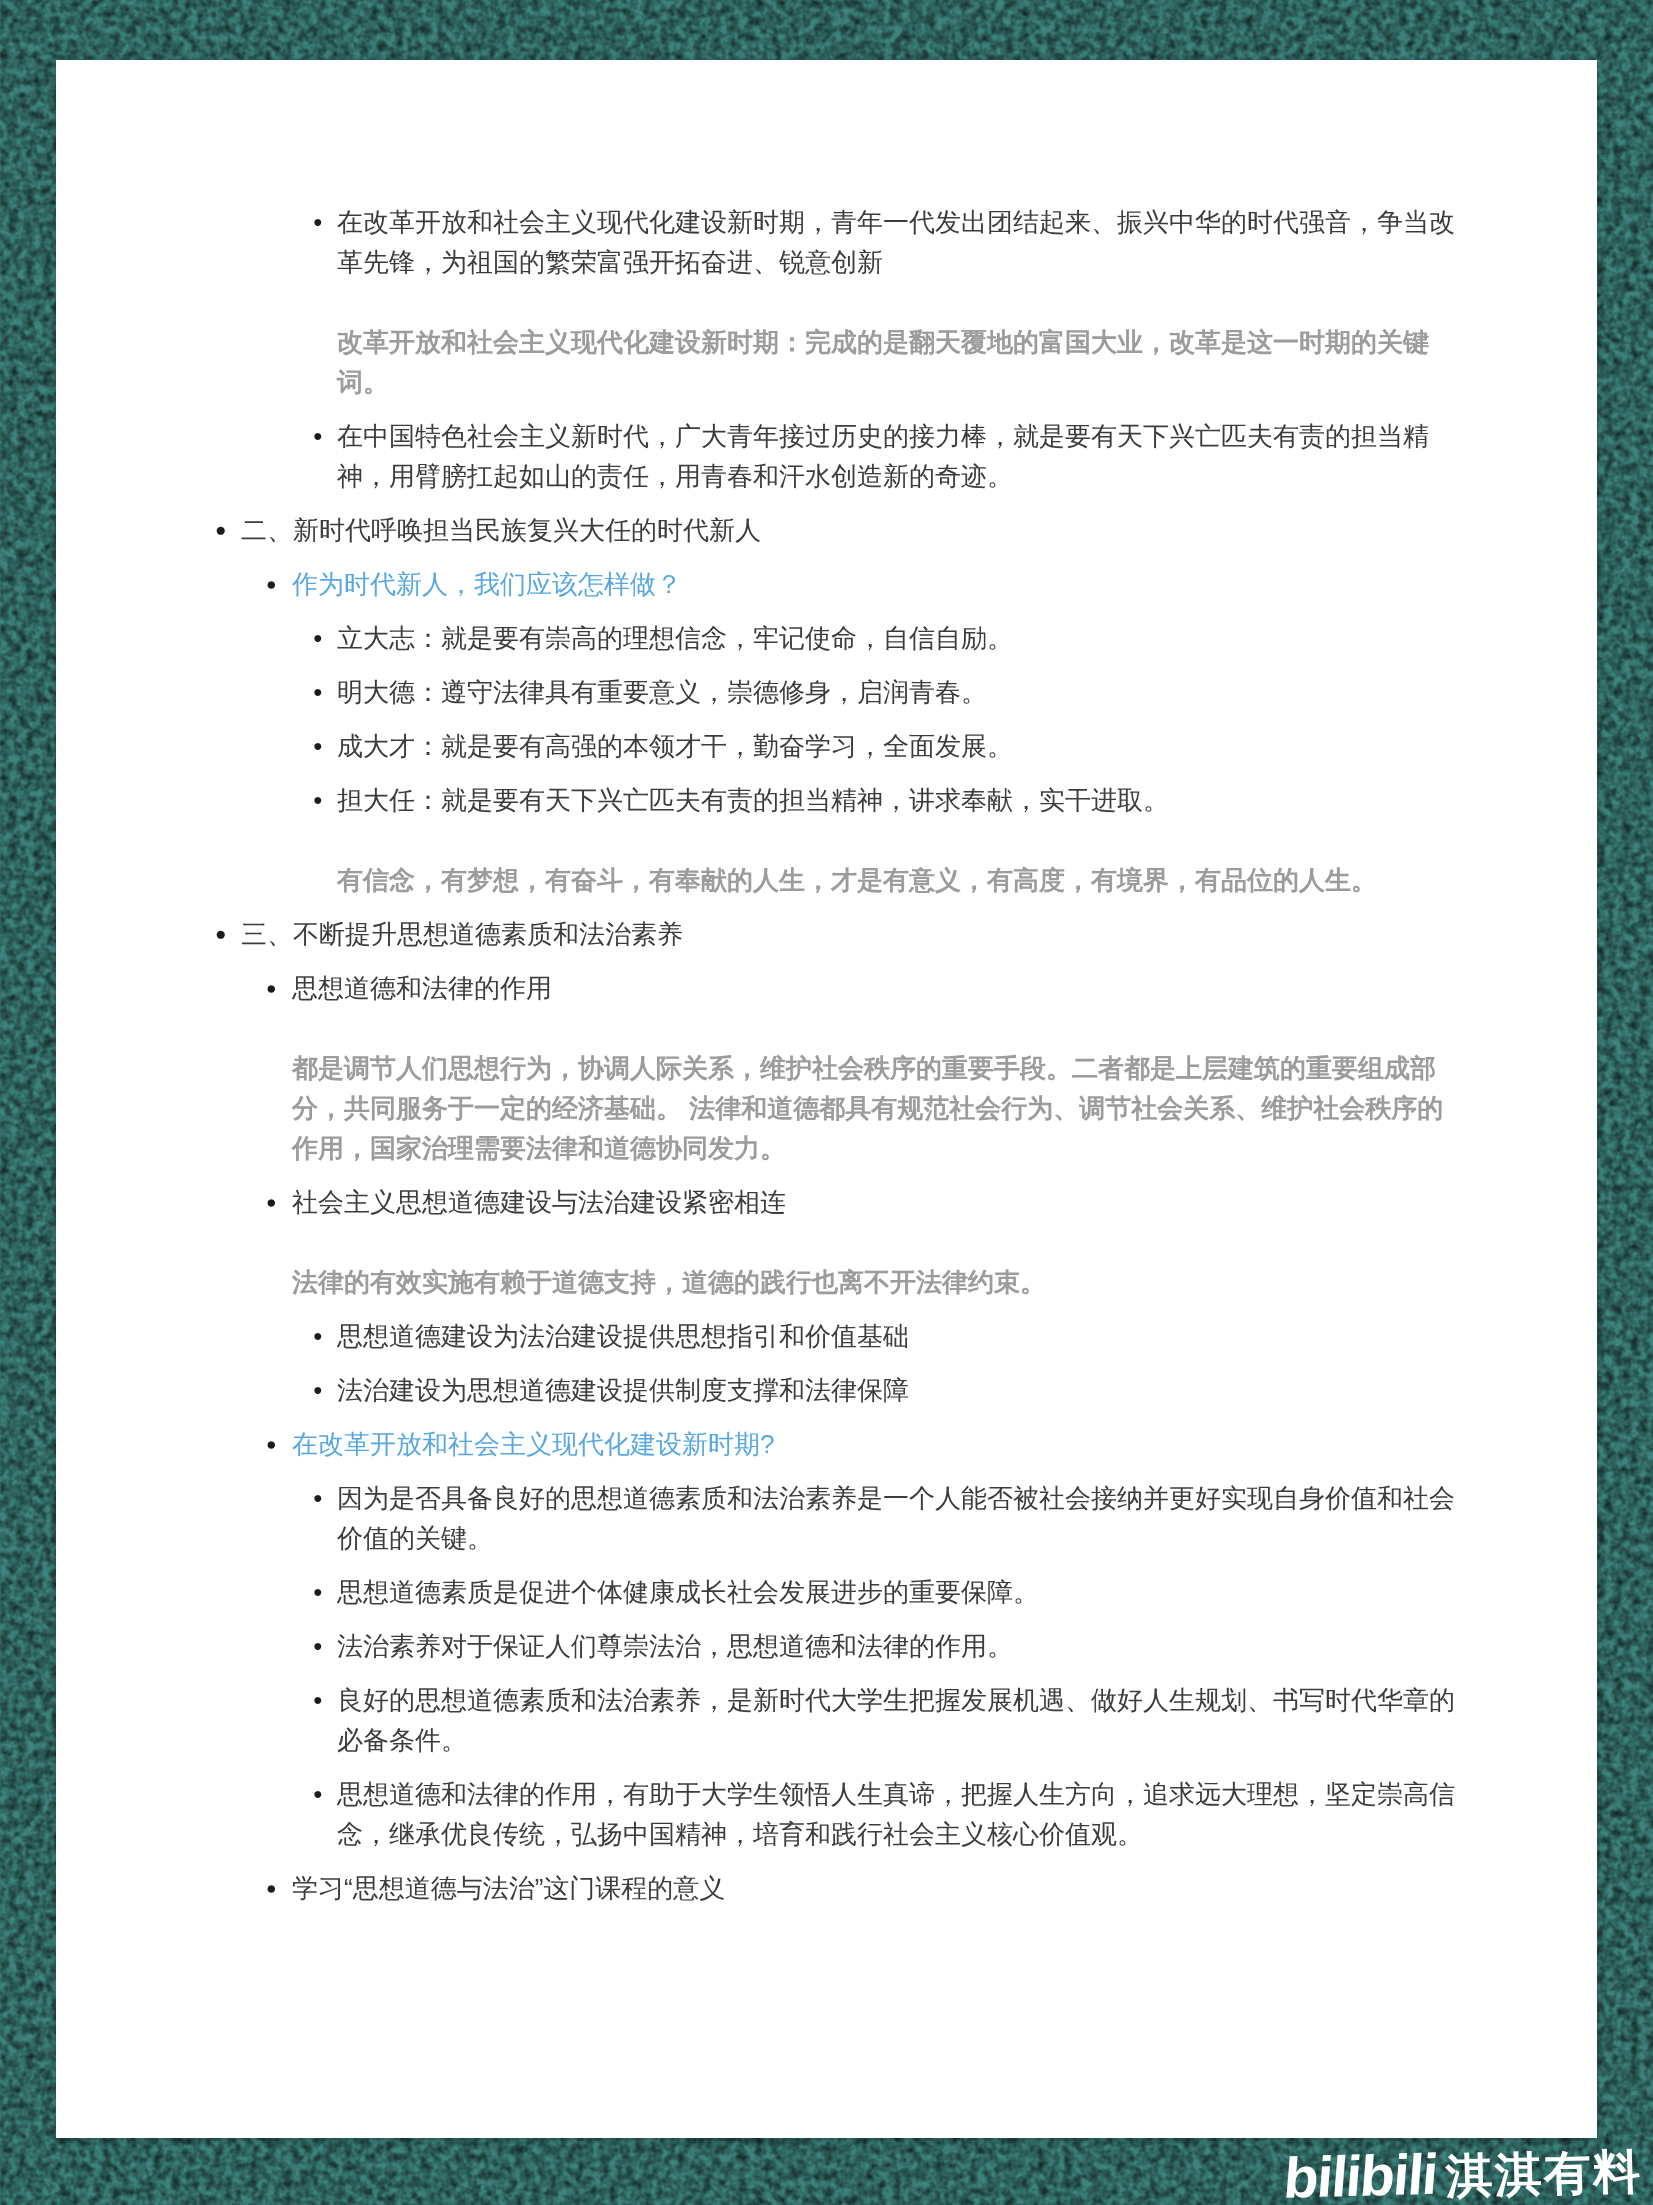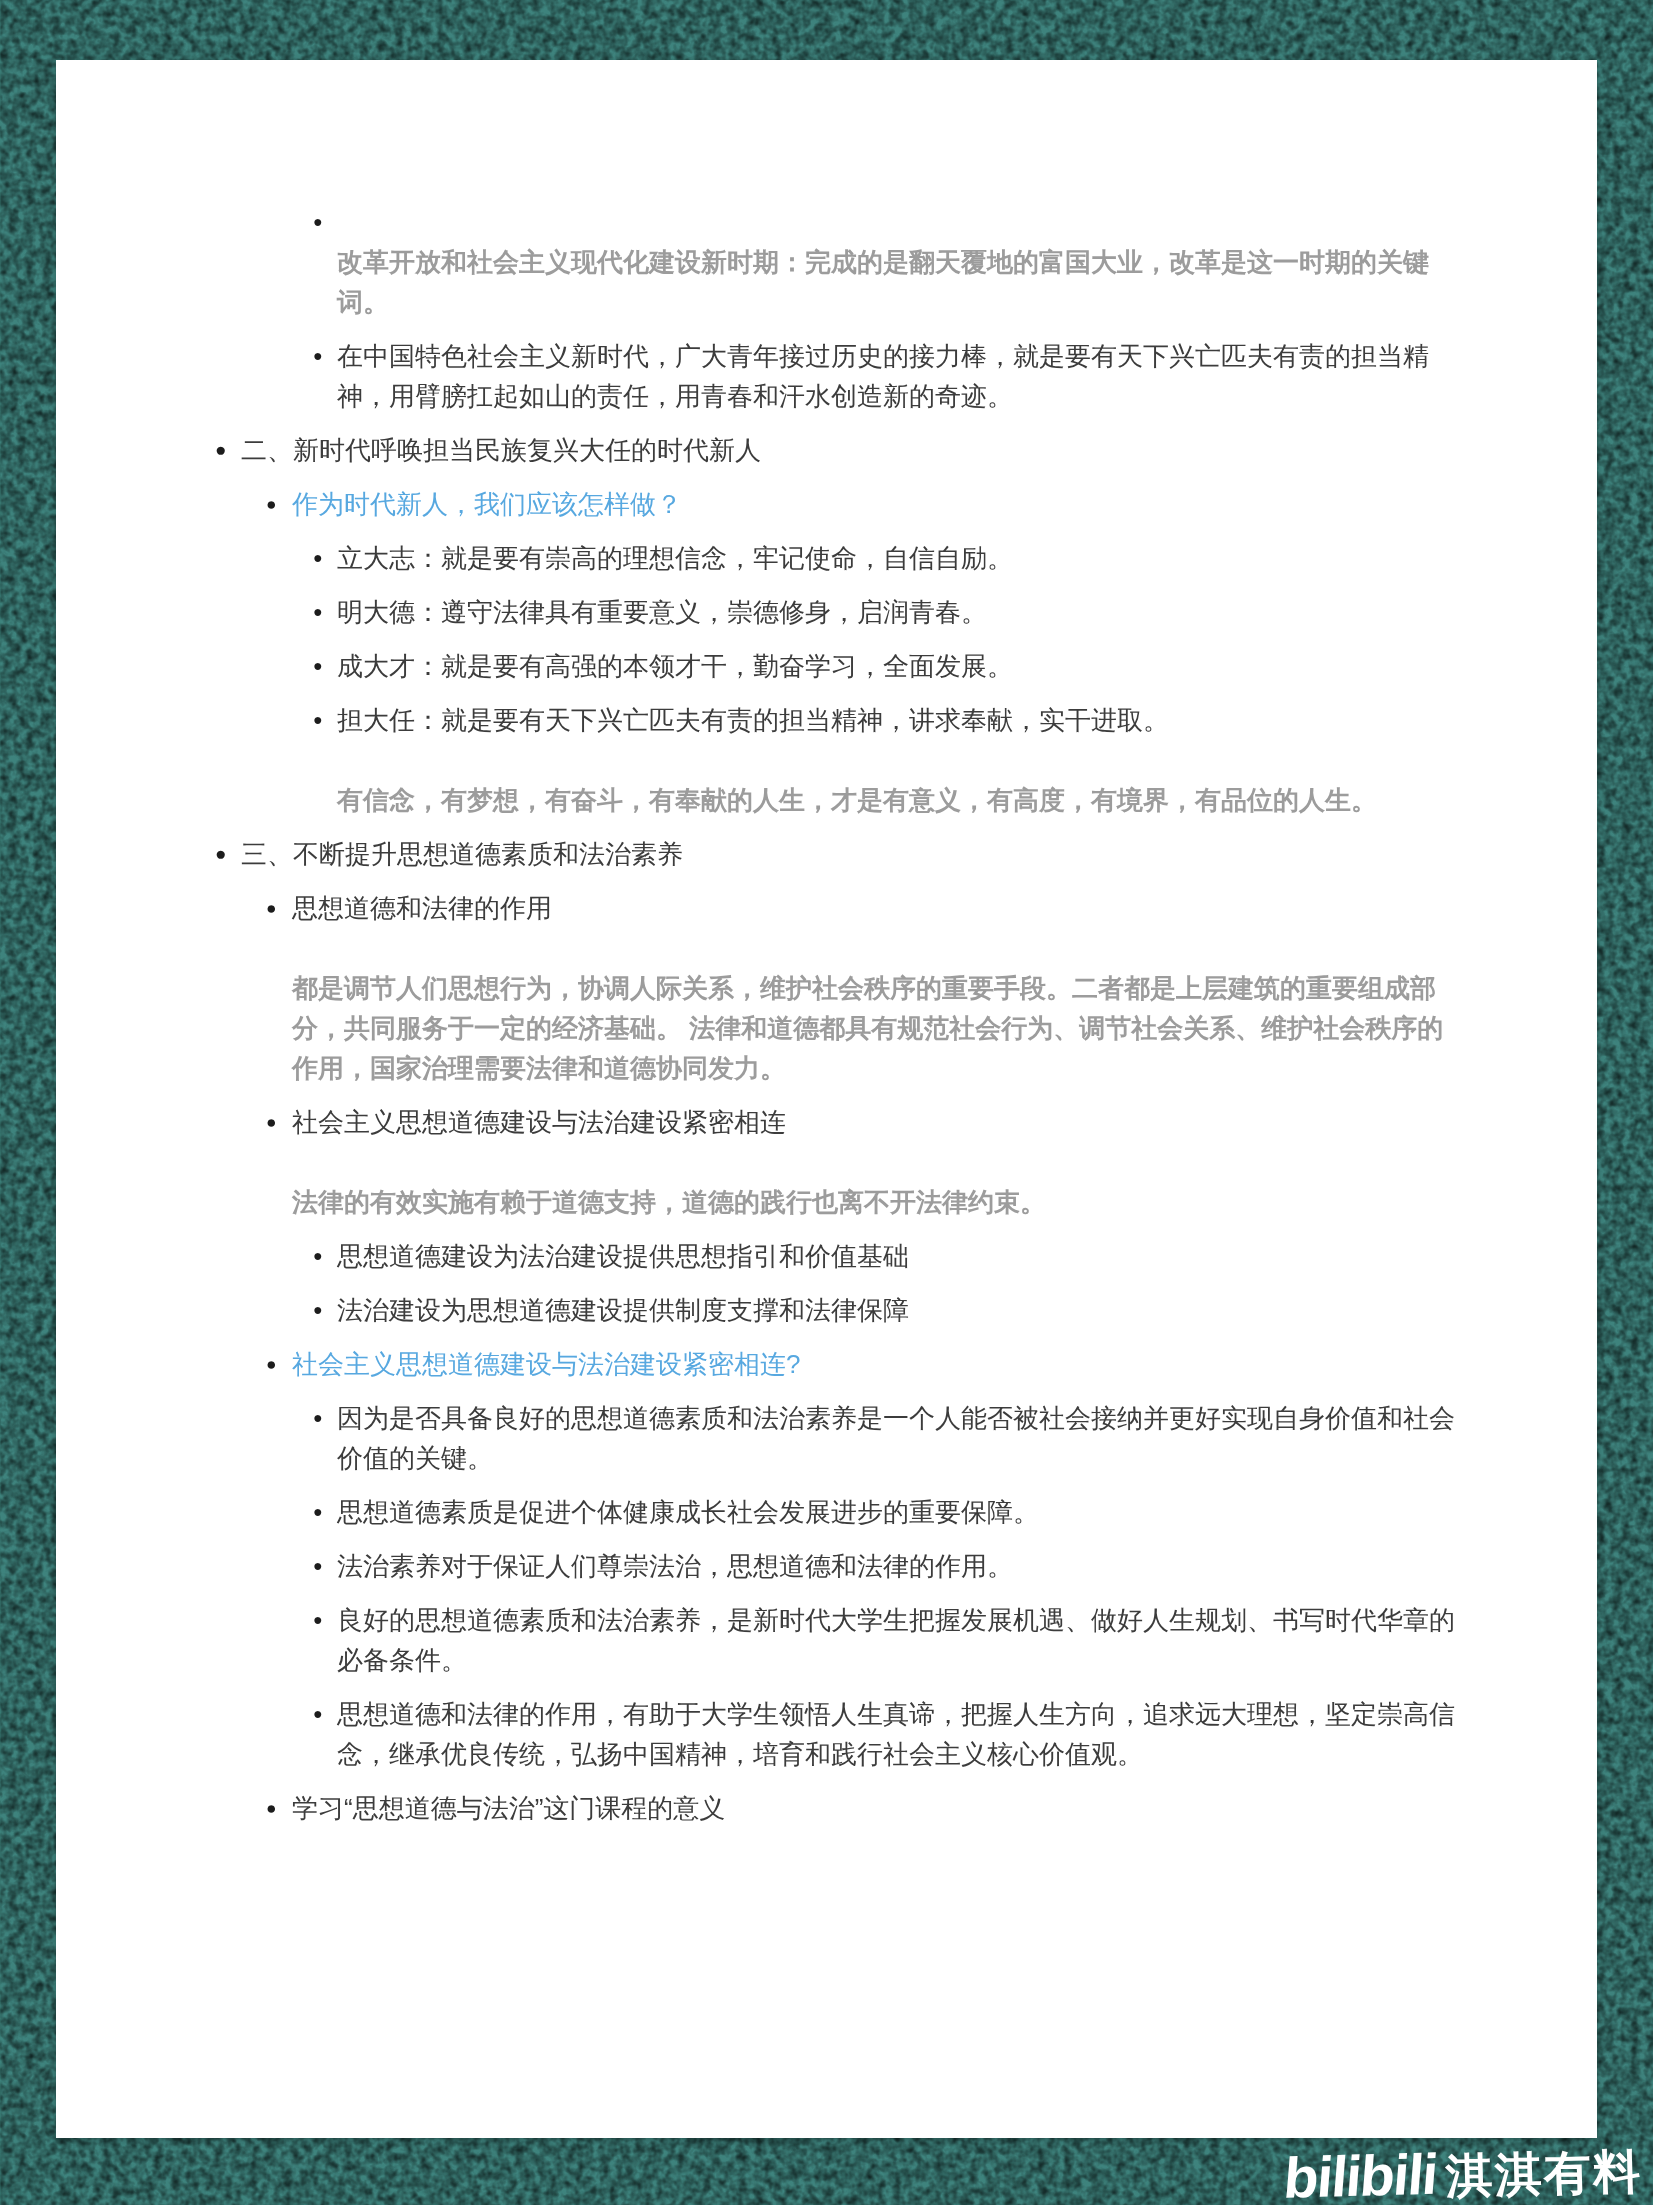--- a/index.html
+++ b/index.html
@@ -105,38 +105,38 @@
       <feComposite operator="in" in2="SourceGraphic"></feComposite>
     </filter>
   </defs>
   <rect id="tealBase" width="100%" height="100%" fill="#3E837D"></rect>
   <rect width="100%" height="100%" fill="#2E6D67" filter="url(#grainDark)"></rect>
   <rect width="100%" height="100%" fill="#5FA09A" filter="url(#grainLight)" opacity="0.8"></rect>
 </svg>
 
 <div class="paper">
   <div class="content">
-      <div class="item l3 normal"><span class="bullet">●</span></div>
+      <div class="item l3 normal"><span class="bullet">●</span><span class="txt">在改革开放和社会主义现代化建设新时期，青年一代发出团结起来、振兴中华的时代强音，争当改革先锋，为祖国的繁荣富强开拓奋进、锐意创新</span></div>
       <div class="item l3 note"><span class="txt">改革开放和社会主义现代化建设新时期：完成的是翻天覆地的富国大业，改革是这一时期的关键词。</span></div>
       <div class="item l3 normal"><span class="bullet">●</span><span class="txt">在中国特色社会主义新时代，广大青年接过历史的接力棒，就是要有天下兴亡匹夫有责的担当精神，用臂膀扛起如山的责任，用青春和汗水创造新的奇迹。</span></div>
       <div class="item l1 normal"><span class="bullet">●</span><span class="txt">二、新时代呼唤担当民族复兴大任的时代新人</span></div>
       <div class="item l2 blue"><span class="bullet">●</span><span class="txt">作为时代新人，我们应该怎样做？</span></div>
       <div class="item l3 normal"><span class="bullet">●</span><span class="txt">立大志：就是要有崇高的理想信念，牢记使命，自信自励。</span></div>
       <div class="item l3 normal"><span class="bullet">●</span><span class="txt">明大德：遵守法律具有重要意义，崇德修身，启润青春。</span></div>
       <div class="item l3 normal"><span class="bullet">●</span><span class="txt">成大才：就是要有高强的本领才干，勤奋学习，全面发展。</span></div>
       <div class="item l3 normal"><span class="bullet">●</span><span class="txt">担大任：就是要有天下兴亡匹夫有责的担当精神，讲求奉献，实干进取。</span></div>
       <div class="item l3 note"><span class="txt">有信念，有梦想，有奋斗，有奉献的人生，才是有意义，有高度，有境界，有品位的人生。</span></div>
       <div class="item l1 normal"><span class="bullet">●</span><span class="txt">三、不断提升思想道德素质和法治素养</span></div>
       <div class="item l2 normal"><span class="bullet">●</span><span class="txt">思想道德和法律的作用</span></div>
       <div class="item l2 note"><span class="txt">都是调节人们思想行为，协调人际关系，维护社会秩序的重要手段。二者都是上层建筑的重要组成部分，共同服务于一定的经济基础。 法律和道德都具有规范社会行为、调节社会关系、维护社会秩序的作用，国家治理需要法律和道德协同发力。</span></div>
       <div class="item l2 normal"><span class="bullet">●</span><span class="txt">社会主义思想道德建设与法治建设紧密相连</span></div>
       <div class="item l2 note"><span class="txt">法律的有效实施有赖于道德支持，道德的践行也离不开法律约束。</span></div>
       <div class="item l3 normal"><span class="bullet">●</span><span class="txt">思想道德建设为法治建设提供思想指引和价值基础</span></div>
       <div class="item l3 normal"><span class="bullet">●</span><span class="txt">法治建设为思想道德建设提供制度支撑和法律保障</span></div>
-      <div class="item l2 blue"><span class="bullet">●</span><span class="txt">社会主义思想道德建设与法治建设紧密相连?</span></div>
+      <div class="item l2 blue"><span class="bullet">●</span><span class="txt">在改革开放和社会主义现代化建设新时期?</span></div>
       <div class="item l3 normal"><span class="bullet">●</span><span class="txt">因为是否具备良好的思想道德素质和法治素养是一个人能否被社会接纳并更好实现自身价值和社会价值的关键。</span></div>
       <div class="item l3 normal"><span class="bullet">●</span><span class="txt">思想道德素质是促进个体健康成长社会发展进步的重要保障。</span></div>
       <div class="item l3 normal"><span class="bullet">●</span><span class="txt">法治素养对于保证人们尊崇法治，思想道德和法律的作用。</span></div>
       <div class="item l3 normal"><span class="bullet">●</span><span class="txt">良好的思想道德素质和法治素养，是新时代大学生把握发展机遇、做好人生规划、书写时代华章的必备条件。</span></div>
       <div class="item l3 normal"><span class="bullet">●</span><span class="txt">思想道德和法律的作用，有助于大学生领悟人生真谛，把握人生方向，追求远大理想，坚定崇高信念，继承优良传统，弘扬中国精神，培育和践行社会主义核心价值观。</span></div>
       <div class="item l2 normal"><span class="bullet">●</span><span class="txt">学习“思想道德与法治”这门课程的意义</span></div>
     </div>
 </div>
 
 <div class="watermark">

